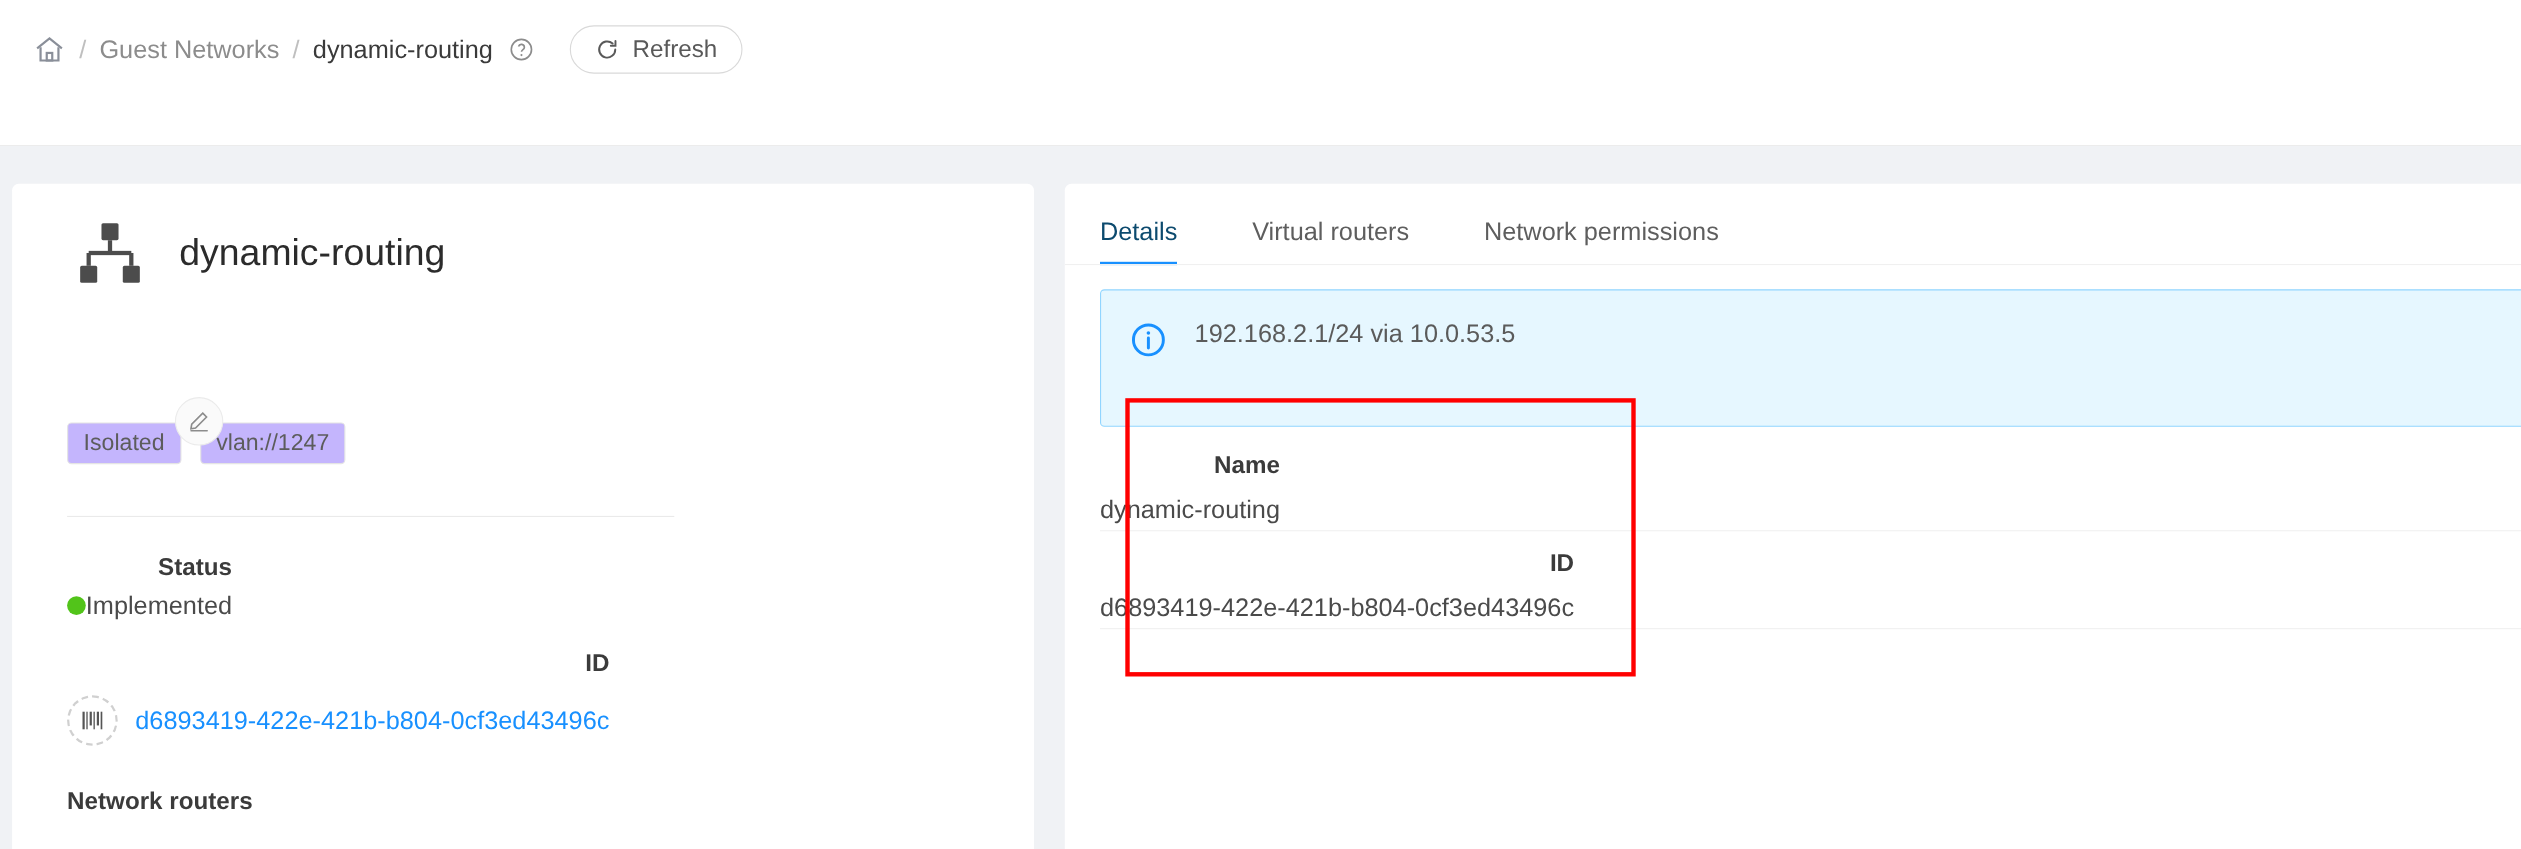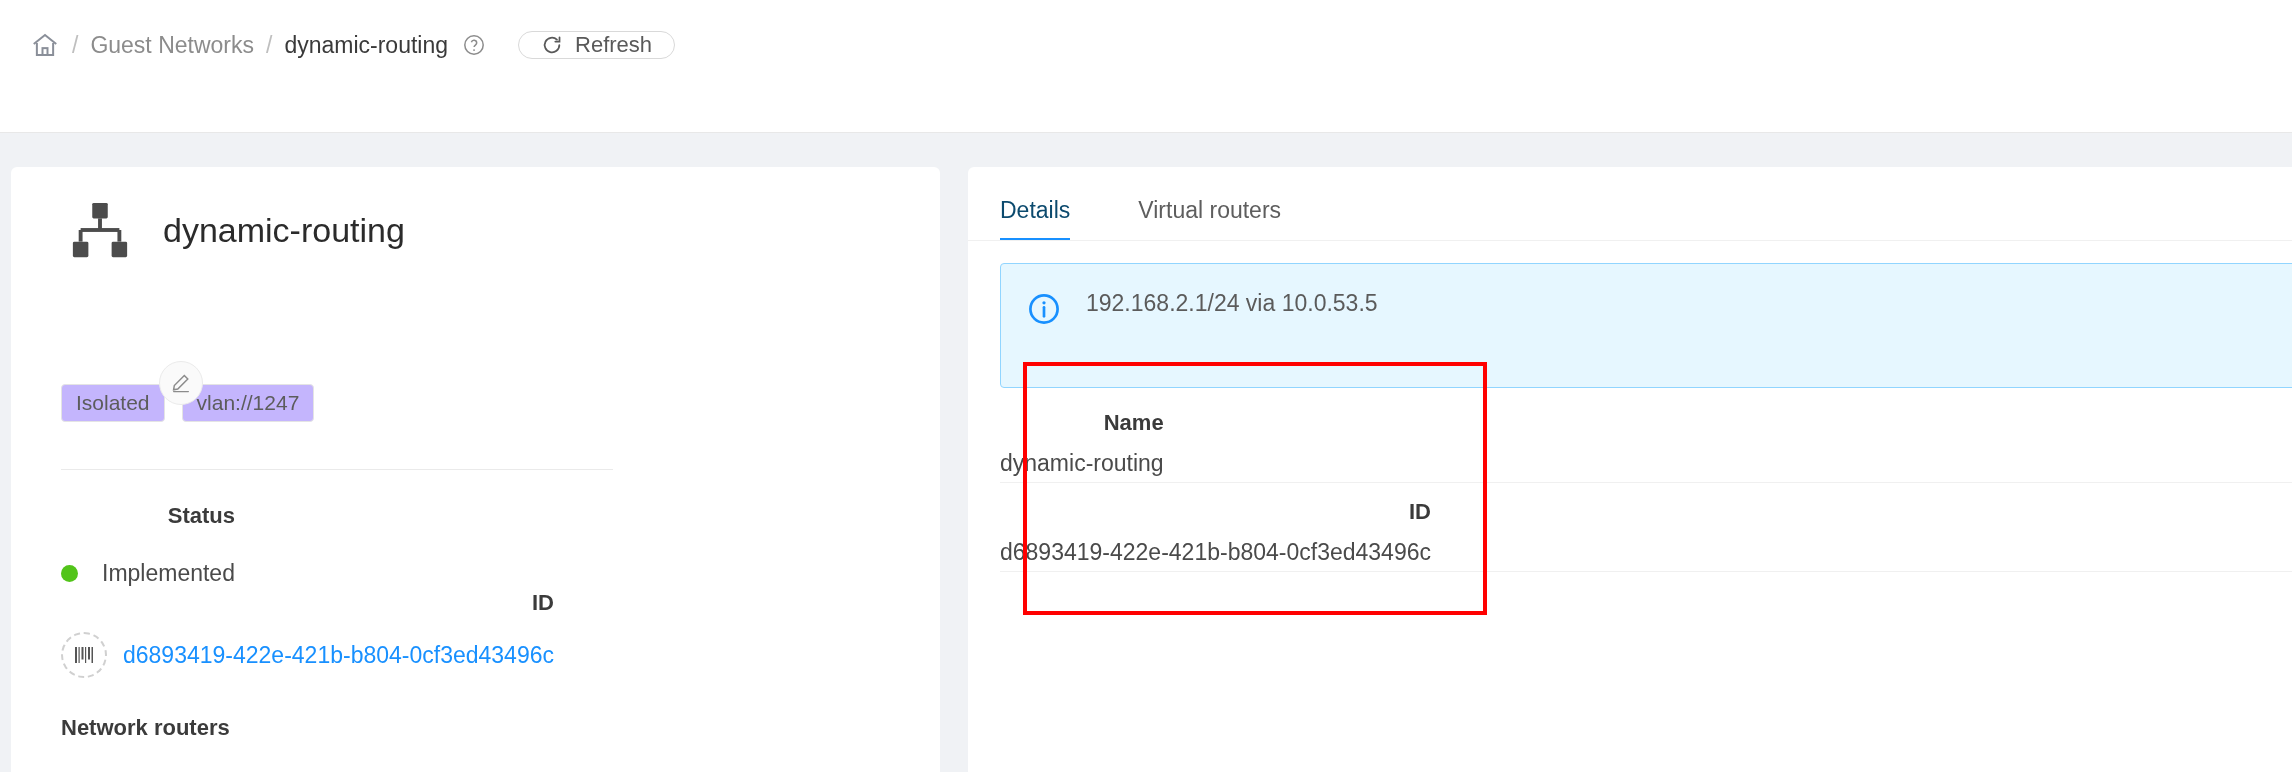--- a/index.html
+++ b/index.html
@@ -34,21 +34,21 @@
   .crumb-current {
     color: #3a3a3a; font-size: 23px; white-space: nowrap;
   }
   .help-icon {
     width: 24px; height: 24px; margin-left: 14px; display: block;
     color: #8c8c8c;
   }
   .refresh-btn {
     margin-left: 32px;
     display: inline-flex; align-items: center; gap: 12px;
-    height: 28px; padding: 0 22px;
+    height: 44px; padding: 0 22px;
     border: 1px solid #d9d9d9; border-radius: 22px;
     background: #ffffff; cursor: pointer;
     font-family: "Liberation Sans", sans-serif;
   }
   .refresh-btn .refresh-icon { width: 22px; height: 22px; display: block; color: #595959; }
   .refresh-btn .refresh-label { font-size: 22px; color: #595959; white-space: nowrap; }
 
   
   .body-area {
     position: absolute; top: 133px; left: 0;
@@ -99,22 +99,22 @@
     width: 552px; height: 1px; background: #eaeaea;
   }
 
   .field-label {
     font-size: 22px; font-weight: bold; color: #3b3b3b;
     white-space: nowrap;
     text-align: right;
   }
   .status-block { position: absolute; left: 50px; top: 336px; }
   .status-value {
-    display: flex; align-items: center; gap: 24px;
-    margin-top: 31px;
+    display: flex; align-items: center; gap: 0;
+    margin-top: 8px;
   }
   .status-dot {
     width: 17px; height: 17px; border-radius: 50%;
     background: #52c41a; flex: none;
   }
   .status-text { font-size: 23px; color: #4a4a4a; white-space: nowrap; }
 
   .id-block { position: absolute; left: 50px; top: 423px; }
   .id-value {
     display: flex; align-items: center; gap: 16px;
@@ -295,20 +295,21 @@
     <div class="offering-block">
       <div class="field-label">Network routers</div>
     </div>
   </div>
 
   <div class="card card-right">
 
     <div class="tabs">
       <div class="tab active">Details</div>
       <div class="tab">Virtual routers</div>
+      <div class="tab">Network permissions</div>
     </div>
     <div class="tab-divider"></div>
 
     <div class="alert-box">
       <span>
         <svg class="alert-icon" viewBox="0 0 24 24" fill="none" stroke="currentColor" stroke-width="1.9">
           <circle cx="12" cy="12" r="9.6"></circle>
           <circle cx="12" cy="7.6" r="1.15" fill="currentColor" stroke="none"></circle>
           <path d="M12 10.8v6.4" stroke-linecap="round"></path>
         </svg>

